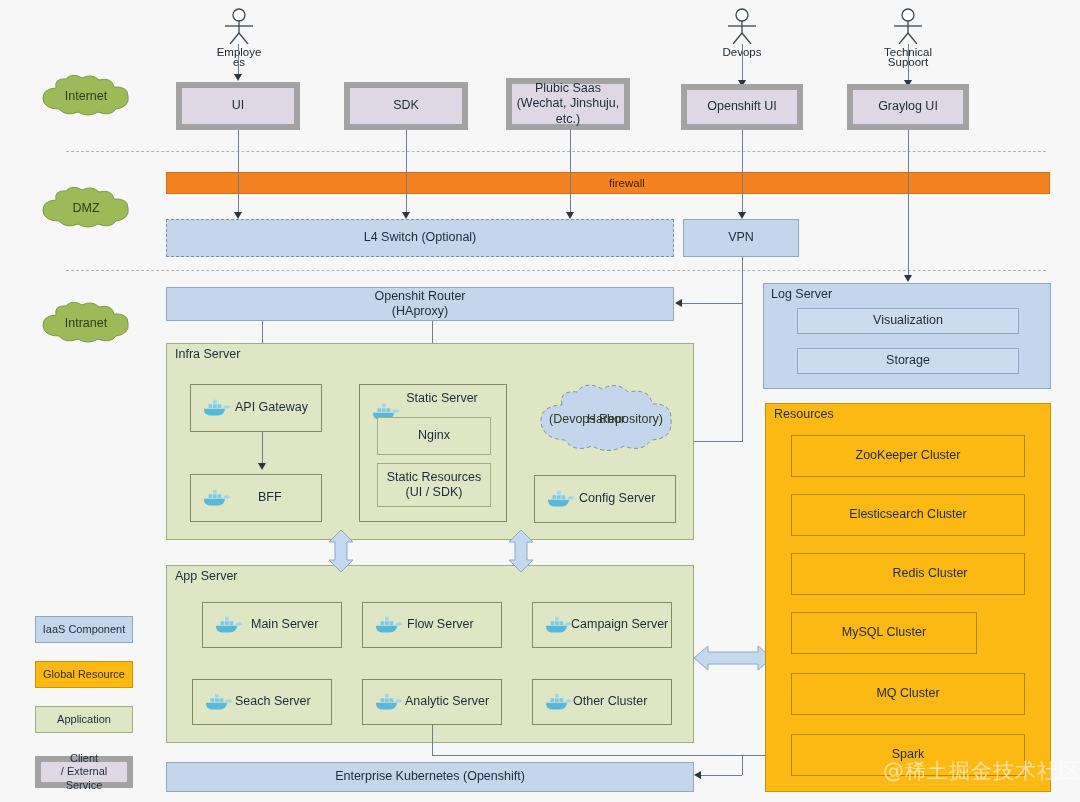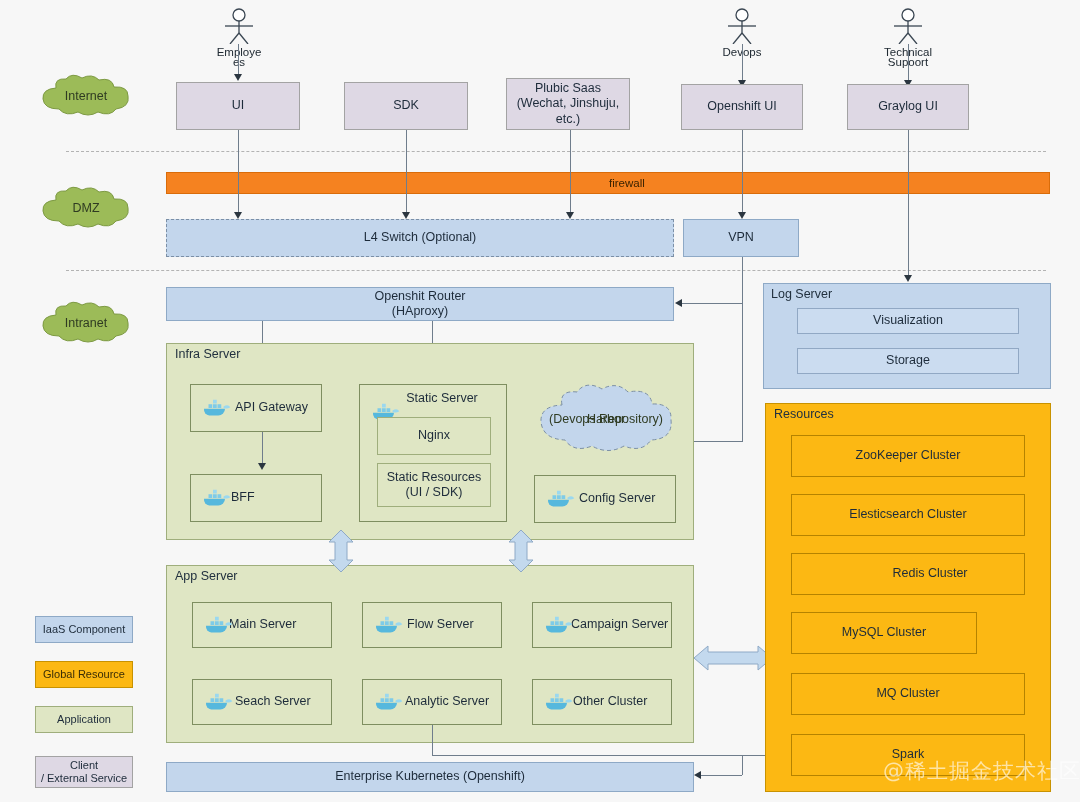--- a/index.html
+++ b/index.html
@@ -7,21 +7,21 @@
   #canvas{position:relative;width:1080px;height:802px;background:#f7f7f7;overflow:hidden;}
 
   .abs{position:absolute;box-sizing:border-box;}
 
   
   .box{position:absolute;box-sizing:border-box;display:flex;align-items:center;
        justify-content:center;text-align:center;font-size:12.5px;color:#1d2b3a;
        line-height:1.22;}
 
   
-  .client{background:#ded8e4;border:1px solid #a3a3a3;}
+  .client{background:#ded8e4;border:6px solid #a3a3a3;}
   .stack3::before{content:"";position:absolute;left:6px;top:-6px;width:100%;height:100%;
       background:#ded8e4;border:1px solid #8d8a94;z-index:-2;}
   .stack3::after{content:"";position:absolute;left:3px;top:-3px;width:100%;height:100%;
       background:#ded8e4;border:1px solid #8d8a94;z-index:-1;}
 
   
   .iaas{background:#c3d6ec;border:1px solid #8ea9c6;color:#1d2b3a;}
   .iaas-light{background:#cbdcf0;border:1px solid #91a8c4;}
   .iaas-dashed{background:#c3d6ec;border:1px dashed #7b8fa6;}
 
@@ -232,21 +232,21 @@
       <rect x="10" y="9" width="5" height="5" fill="#7ecbe8"></rect>
         <rect x="16" y="9" width="5" height="5" fill="#7ecbe8"></rect>
       <rect x="22" y="9" width="5" height="5" fill="#7ecbe8"></rect>
         <rect x="16" y="3" width="5" height="5" fill="#9ad8ef"></rect>
       <path d="M4 15 h28 a9 9 0 0 1 -9 9 h-12 a8 8 0 0 1 -7 -9 z" fill="#56b8dd"></path>
       <path d="M30 12 q6 -4 9 1 q-4 3 -9 1 z" fill="#9ad8ef"></path>
     </svg>
     <span>API Gateway</span>
   </div>
 
-  <div class="box appnode" style="left:190px;top:474px;width:132px;height:48px;justify-content:flex-start;padding-left:40px;">
+  <div class="box appnode" style="left:190px;top:474px;width:132px;height:48px;justify-content:flex-start;padding-left:67px;">
     <svg class="whale" viewBox="0 0 40 28">
       <rect x="10" y="9" width="5" height="5" fill="#7ecbe8"></rect>
         <rect x="16" y="9" width="5" height="5" fill="#7ecbe8"></rect>
       <rect x="22" y="9" width="5" height="5" fill="#7ecbe8"></rect>
         <rect x="16" y="3" width="5" height="5" fill="#9ad8ef"></rect>
       <path d="M4 15 h28 a9 9 0 0 1 -9 9 h-12 a8 8 0 0 1 -7 -9 z" fill="#56b8dd"></path>
       <path d="M30 12 q6 -4 9 1 q-4 3 -9 1 z" fill="#9ad8ef"></path>
     </svg>
     <span>BFF</span>
   </div>
@@ -292,21 +292,21 @@
         <rect x="16" y="3" width="5" height="5" fill="#9ad8ef"></rect>
       <path d="M4 15 h28 a9 9 0 0 1 -9 9 h-12 a8 8 0 0 1 -7 -9 z" fill="#56b8dd"></path>
       <path d="M30 12 q6 -4 9 1 q-4 3 -9 1 z" fill="#9ad8ef"></path>
     </svg>
     <span>Config Server</span>
   </div>
 
   <div class="abs app" style="left:166px;top:565px;width:528px;height:178px;"></div>
   <div class="grouplabel" style="left:175px;top:569px;">App Server</div>
 
-  <div class="box appnode" style="left:192px;top:602px;width:140px;height:46px;justify-content:flex-start;padding-left:36px;">
+  <div class="box appnode" style="left:202px;top:602px;width:140px;height:46px;justify-content:flex-start;padding-left:48px;">
     <svg class="whale" viewBox="0 0 40 28">
       <rect x="10" y="9" width="5" height="5" fill="#7ecbe8"></rect>
         <rect x="16" y="9" width="5" height="5" fill="#7ecbe8"></rect>
       <rect x="22" y="9" width="5" height="5" fill="#7ecbe8"></rect>
         <rect x="16" y="3" width="5" height="5" fill="#9ad8ef"></rect>
       <path d="M4 15 h28 a9 9 0 0 1 -9 9 h-12 a8 8 0 0 1 -7 -9 z" fill="#56b8dd"></path>
       <path d="M30 12 q6 -4 9 1 q-4 3 -9 1 z" fill="#9ad8ef"></path>
     </svg>
     <span>Main Server</span>
   </div>

